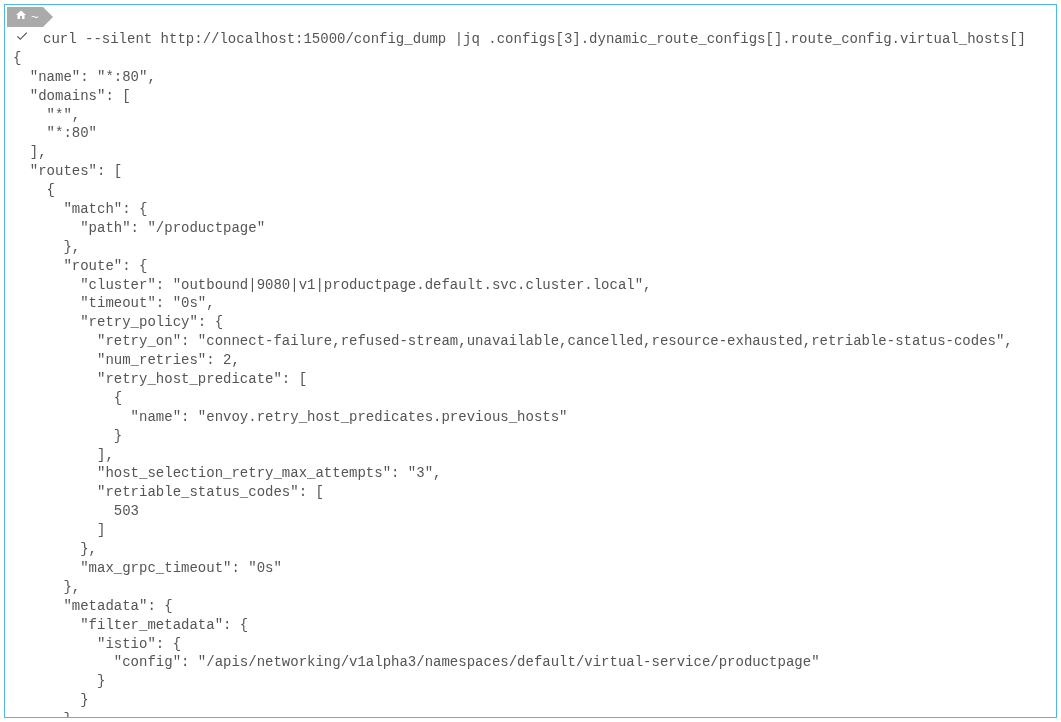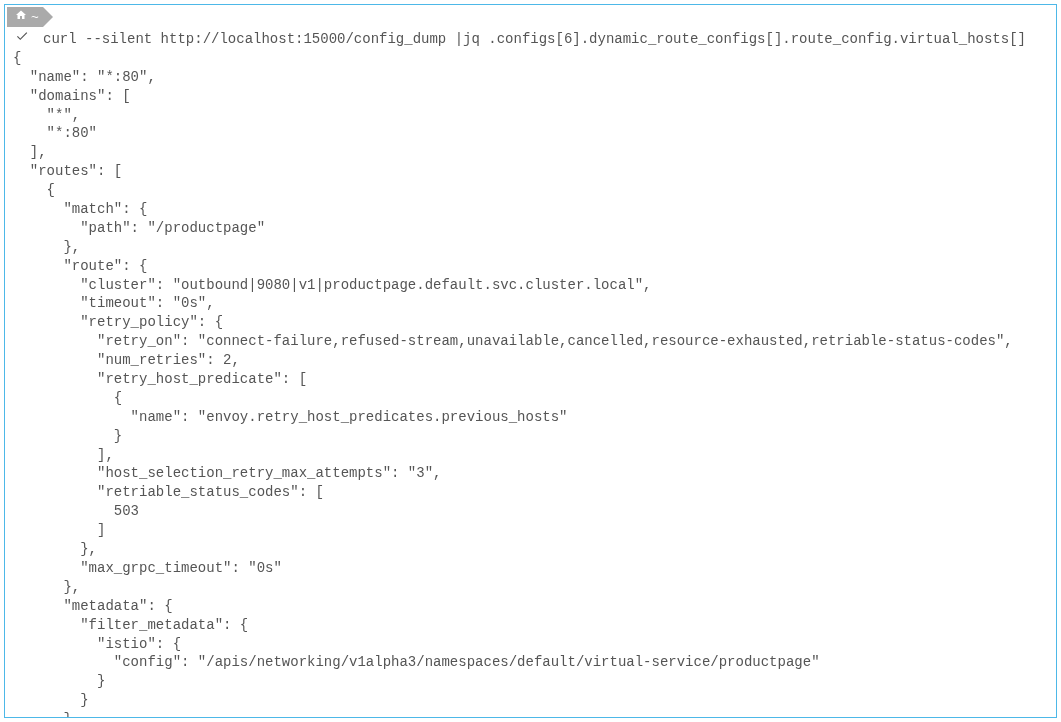--- a/index.html
+++ b/index.html
@@ -91,21 +91,21 @@
     <span class="tilde">~</span>
   </div>
 
   <div class="terminal-content">
     <div class="prompt-line">
       <span>
         <svg class="checkmark-icon" viewBox="0 0 24 24">
           <path d="M9 16.17L4.83 12l-1.42 1.41L9 19 21 7l-1.41-1.41z"></path>
         </svg>
       </span>
-      <span class="command-text">curl --silent http://localhost:15000/config_dump |jq .configs[6].dynamic_route_configs[].route_config.virtual_hosts[]</span>
+      <span class="command-text">curl --silent http://localhost:15000/config_dump |jq .configs[3].dynamic_route_configs[].route_config.virtual_hosts[]</span>
     </div>
     <div class="output">{
   "name": "*:80",
   "domains": [
     "*",
     "*:80"
   ],
   "routes": [
     {
       "match": {

